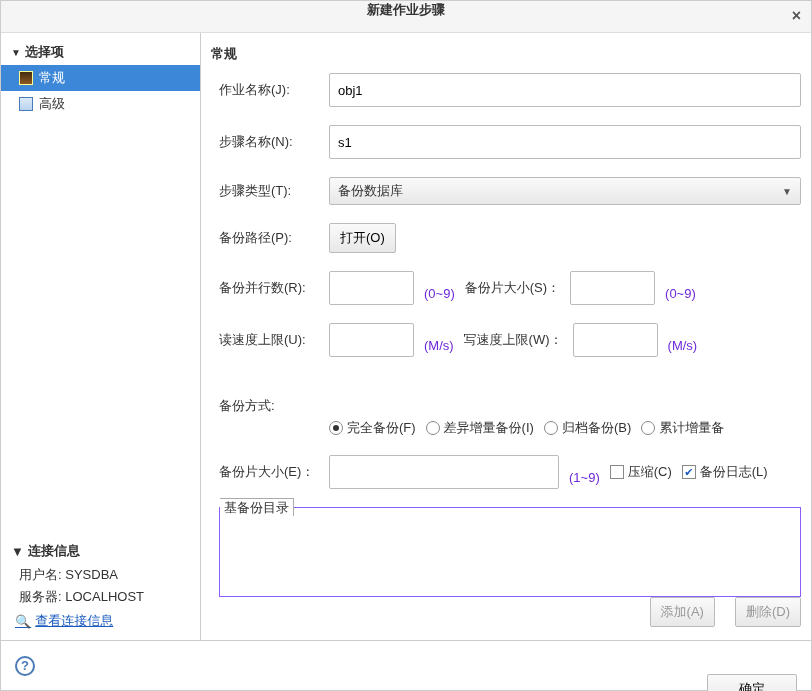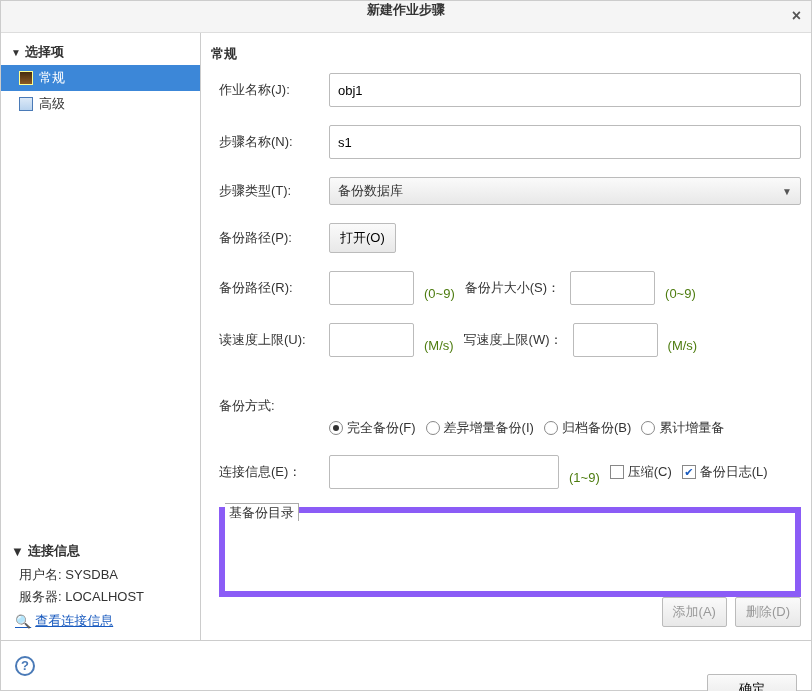--- a/index.html
+++ b/index.html
@@ -27,30 +27,30 @@
     .row { display: flex; align-items: center; margin-bottom: 18px; gap: 10px; }
     .row label.fld { width: 100px; }
     .text-input { height: 30px; border: 1px solid #bbb; border-radius: 2px; padding: 16px 8px; font-size: 13px; }
     .w-full { flex: 1; }
     .w-85 { width: 85px; }
     .w-230 { width: 230px; }
     .select { flex: 1; height: 28px; border: 1px solid #bbb; border-radius: 2px; background: linear-gradient(#fafafa,#e8e8e8); display: flex; align-items: center; justify-content: space-between; padding: 0 8px; cursor: pointer; }
     .select .arrow { font-size: 10px; color: #555; }
     .btn { height: 30px; padding: 0 10px; border: 1px solid #bbb; border-radius: 2px; background: linear-gradient(#fafafa,#e8e8e8); cursor: pointer; font-size: 13px; }
     .btn.disabled { color: #999; cursor: default; }
-    .hint { color: #4d7c0f; white-space: nowrap; margin-top: 10px; }
+    .hint { color: #6d28d9; white-space: nowrap; margin-top: 10px; }
     .radios { display: flex; gap: 10px; flex-wrap: nowrap; align-items: center; margin-top: 44px; }
     .radio, .check { display: flex; align-items: center; gap: 4px; cursor: pointer; white-space: nowrap; }
     .r-dot { width: 14px; height: 14px; border: 1px solid #888; border-radius: 50%; display: inline-flex; align-items: center; justify-content: center; }
     .r-dot.on::after { content: ''; width: 6px; height: 6px; background: #333; border-radius: 50%; }
     .c-box { width: 14px; height: 14px; border: 1px solid #888; display: inline-flex; align-items: center; justify-content: center; font-size: 11px; color: #1a5bbf; }
     .c-box.on::after { content: '✔'; }
-    .backup-dir { border: 6px solid #8b5cf6; height: 90px; position: relative; margin-left: 8px; margin-right: 0; }
+    .backup-dir { border: 1px solid #8b5cf6; height: 90px; position: relative; margin-left: 8px; margin-right: 0; }
     .backup-dir .tab { position: absolute; top: -10px; left: 0; background: #fff; padding: 0 4px; border-right: 1px solid #aaa; border-top: 1px solid #aaa; font-size: 13px; height: 18px; display:flex; align-items:center; }
-    .btn-row { display: flex; justify-content: flex-end; gap: 8px; margin-top: 0; }
+    .btn-row { display: flex; justify-content: flex-end; gap: 20px; margin-top: 0; }
     .footer { height: 50px; border-top: 1px solid #ccc; display: flex; align-items: center; justify-content: space-between; padding: 0 14px; }
     .footer .left { }
     .footer .right { display: flex; gap: 10px; margin-top: 46px; }
     .footer .btn { width: 90px; }
     .help-icon { width: 20px; height: 20px; border: 2px solid #4a7ab7; border-radius: 50%; display: flex; align-items: center; justify-content: center; color: #4a7ab7; font-weight: bold; cursor: pointer; }
   </style>
 </head>
 <body>
 
 <div class="dialog">
@@ -119,21 +119,21 @@
             <span class="arrow">▼</span>
           </div>
         </div>
 
         <div class="row">
           <label class="fld">备份路径(P):</label>
           <button class="btn">打开(O)</button>
         </div>
 
         <div class="row">
-          <label class="fld">备份路径(R):</label>
+          <label class="fld">备份并行数(R):</label>
           <input class="text-input w-85" style="">
           <span class="hint">(0~9)</span>
           <label>备份片大小(S)：</label>
           <input class="text-input w-85" style="">
           <span class="hint">(0~9)</span>
         </div>
 
         <div class="row">
           <label class="fld">读速度上限(U):</label>
           <input class="text-input w-85" style="">
@@ -159,21 +159,21 @@
               <span>归档备份(B)</span>
             </label>
             <label class="radio">
               <span class="r-dot"></span>
               <span>累计增量备</span>
             </label>
           </div>
         </div>
 
         <div class="row">
-          <label class="fld">连接信息(E)：</label>
+          <label class="fld">备份片大小(E)：</label>
           <input class="text-input w-230" style="">
           <span class="hint">(1~9)</span>
           <label class="check">
             <span class="c-box"></span>
             <span>压缩(C)</span>
           </label>
           <label class="check">
             <span class="c-box on"></span>
             <span>备份日志(L)</span>
           </label>

